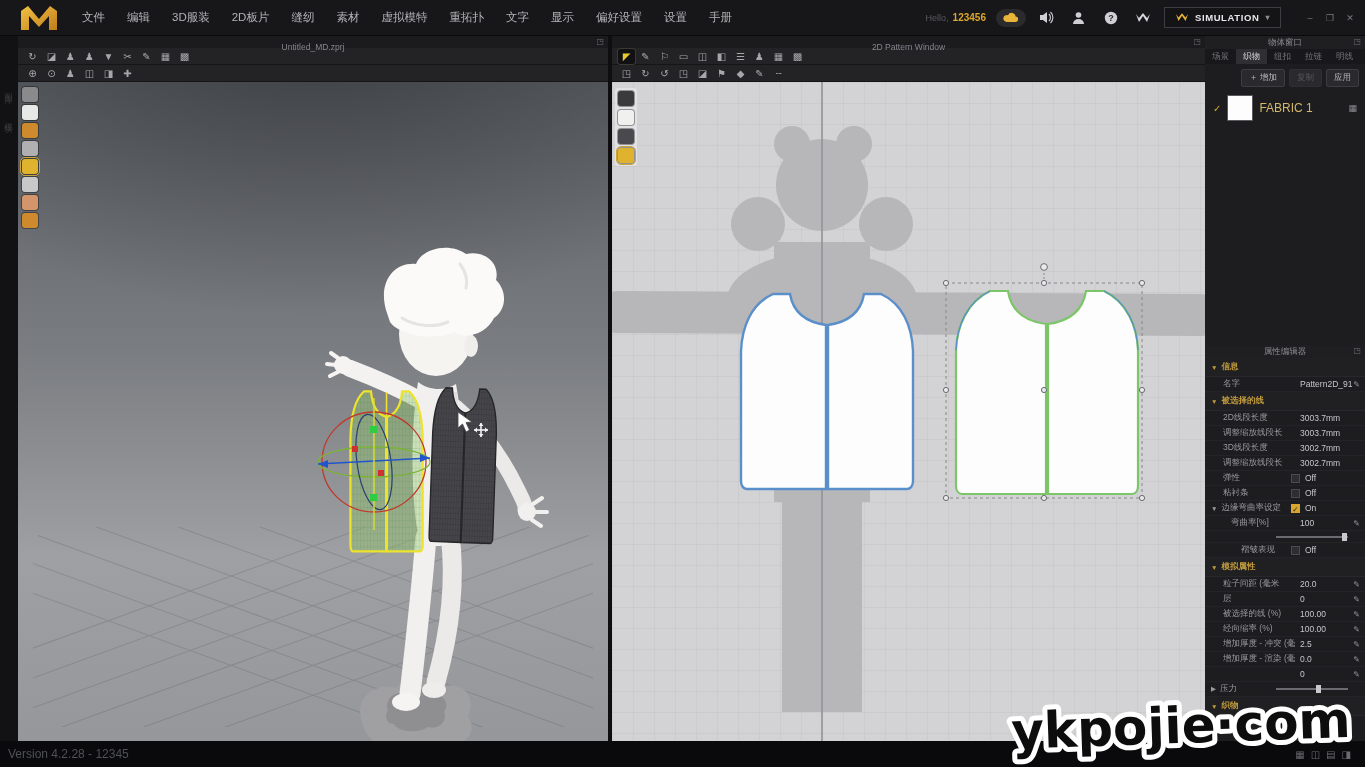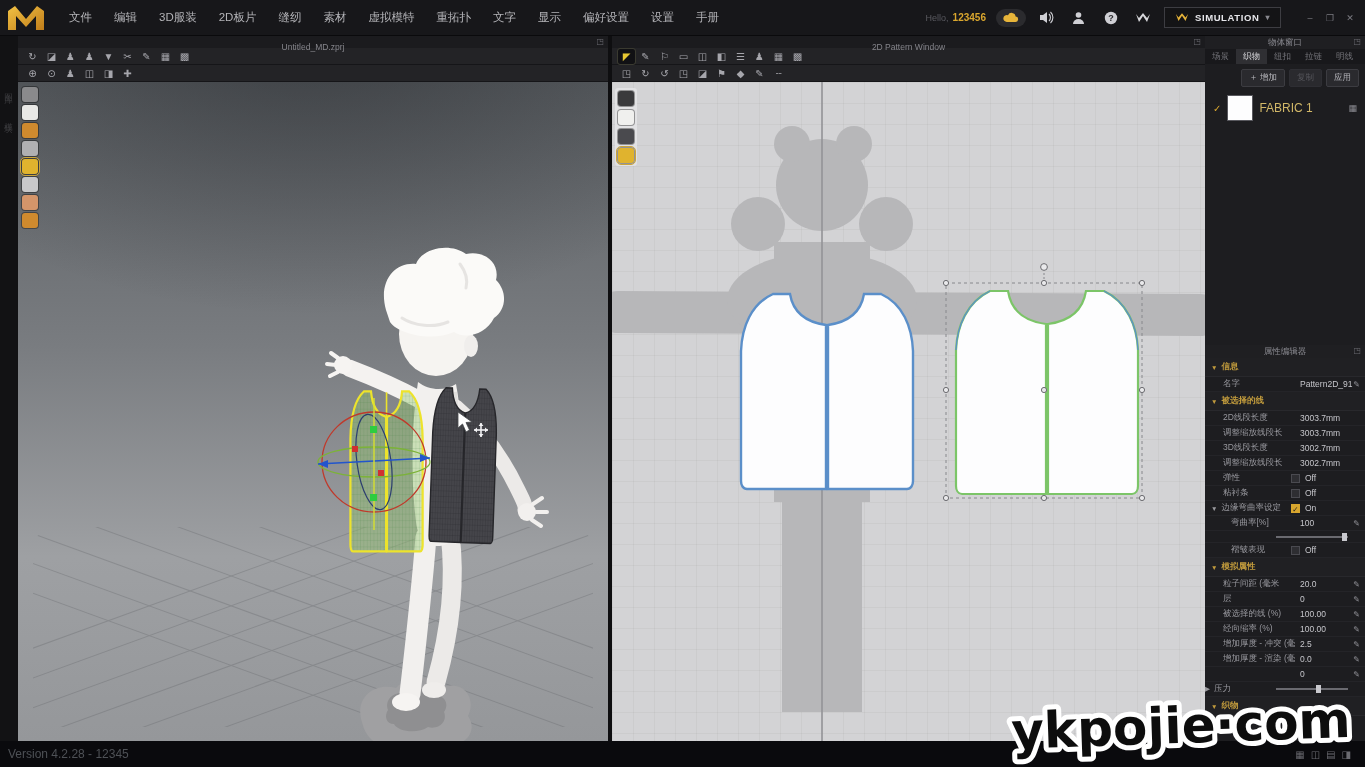--- a/index.html
+++ b/index.html
@@ -1,21 +1,21 @@
 <!DOCTYPE html>
 <html><head>
 <meta charset="utf-8">
 <style>
   * { margin:0; padding:0; box-sizing:border-box; }
   html,body { width:1365px; height:767px; overflow:hidden; background:#000;
     font-family:"Liberation Sans","DejaVu Sans",sans-serif; }
   .app { position:relative; width:1365px; height:767px; background:#141416; overflow:hidden; }
 
   
-  header { height:36px; display:flex; align-items:center; background:#17171a; padding-left:4px; position:relative; border-bottom:1px solid #0a0a0c;}
+  header { height:36px; display:flex; align-items:center; background:#17171a; padding-left:17px; position:relative; border-bottom:1px solid #0a0a0c;}
   .logo { width:44px; height:30px; margin-right:10px; flex:none;}
   nav { display:flex; align-items:center; }
   .menu-item { color:#b4b4b8; font-size:11.5px; padding:4px 11px; cursor:default; white-space:nowrap;}
   .header-right { margin-left:auto; display:flex; align-items:center; gap:10px; padding-right:6px;}
   .greeting { color:#5a5a60; font-size:9px; }
   .username { color:#d9a62e; font-size:10px; font-weight:bold; margin-left:-6px;}
   .hicon { width:22px; height:18px; display:flex; align-items:center; justify-content:center; }
   .cloud-wrap { background:#2b2b2e; border-radius:9px; width:30px; }
   .sim-btn { display:flex; align-items:center; gap:6px; background:#141416; border:1px solid #3d3d42; color:#e6e6ea;
     font-size:9.5px; font-weight:bold; letter-spacing:.6px; padding:4px 10px; margin-left:0; cursor:pointer;}
@@ -489,21 +489,21 @@
         <div class="prow" style="padding-left:26px;">
           <span class="plabel">弯曲率[%]</span>
           <span class="pval">100</span>
           <span class="pencil">✎</span>
         </div>
         <div class="prow slider-row">
           <div class="slider">
               <div class="shandle" style="left:92%"></div>
             </div>
         </div>
-        <div class="prow" style="padding-left:26px;">
+        <div class="prow" style="padding-left:36px;">
           <span class="plabel">褶皱表现</span>
           <span class="chk"></span>
           <span class="state">Off</span>
         </div>
 
         <div class="psec">
           <span class="tri">▼</span>
           <span>模拟属性</span>
         </div>
         <div>
@@ -536,21 +536,21 @@
             <span class="plabel">增加厚度 - 渲染 (毫</span>
             <span class="pval">0.0</span>
             <span class="pencil">✎</span>
           </div>
           </div>
         <div class="prow">
           <span class="plabel"></span>
           <span class="pval">0</span>
           <span class="pencil">✎</span>
         </div>
-        <div class="prow" style="padding-left:0;">
+        <div class="prow" style="padding-left:6px;">
           <span class="tri" style="font-size:6.5px;color:#9a9a9e;margin-right:4px;">▶</span>
           <span class="plabel">压力</span>
           <div class="slider">
               <div class="shandle" style="left:55%"></div>
             </div>
         </div>
 
         <div class="psec">
           <span class="tri">▼</span>
           <span>织物</span>

